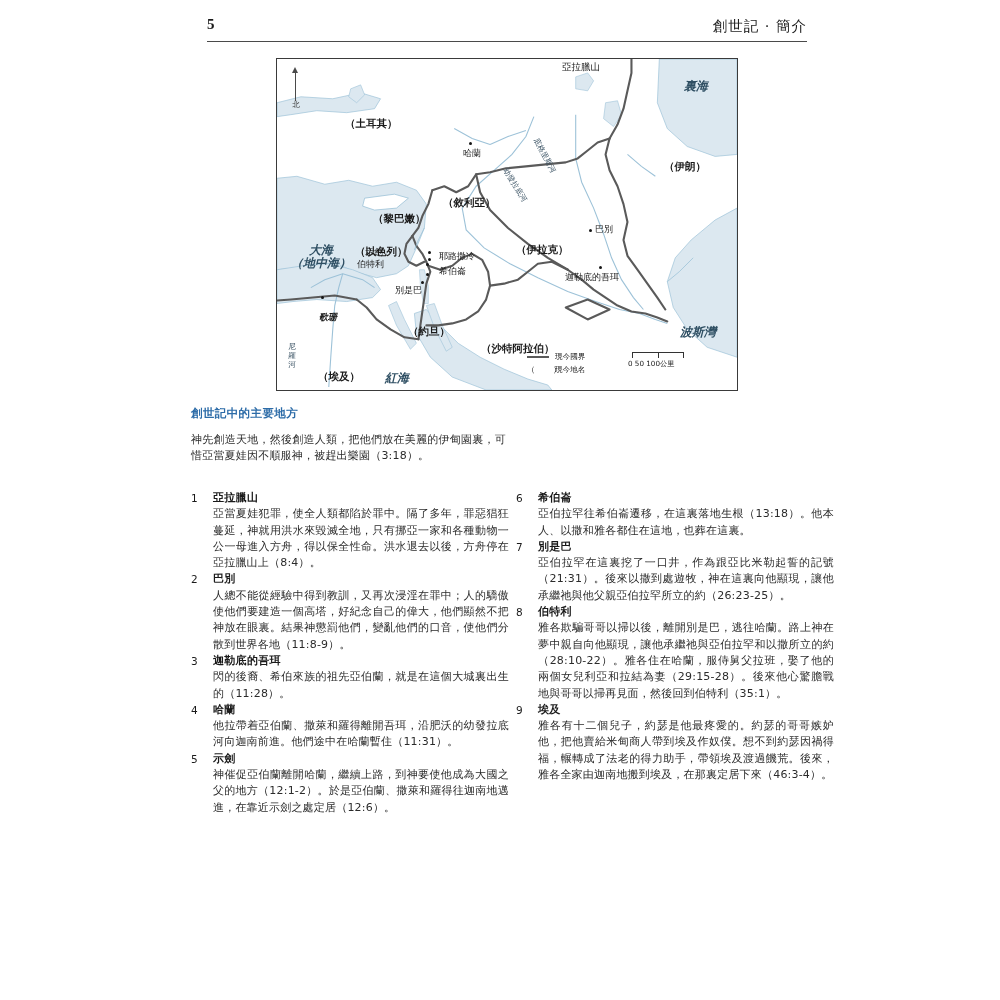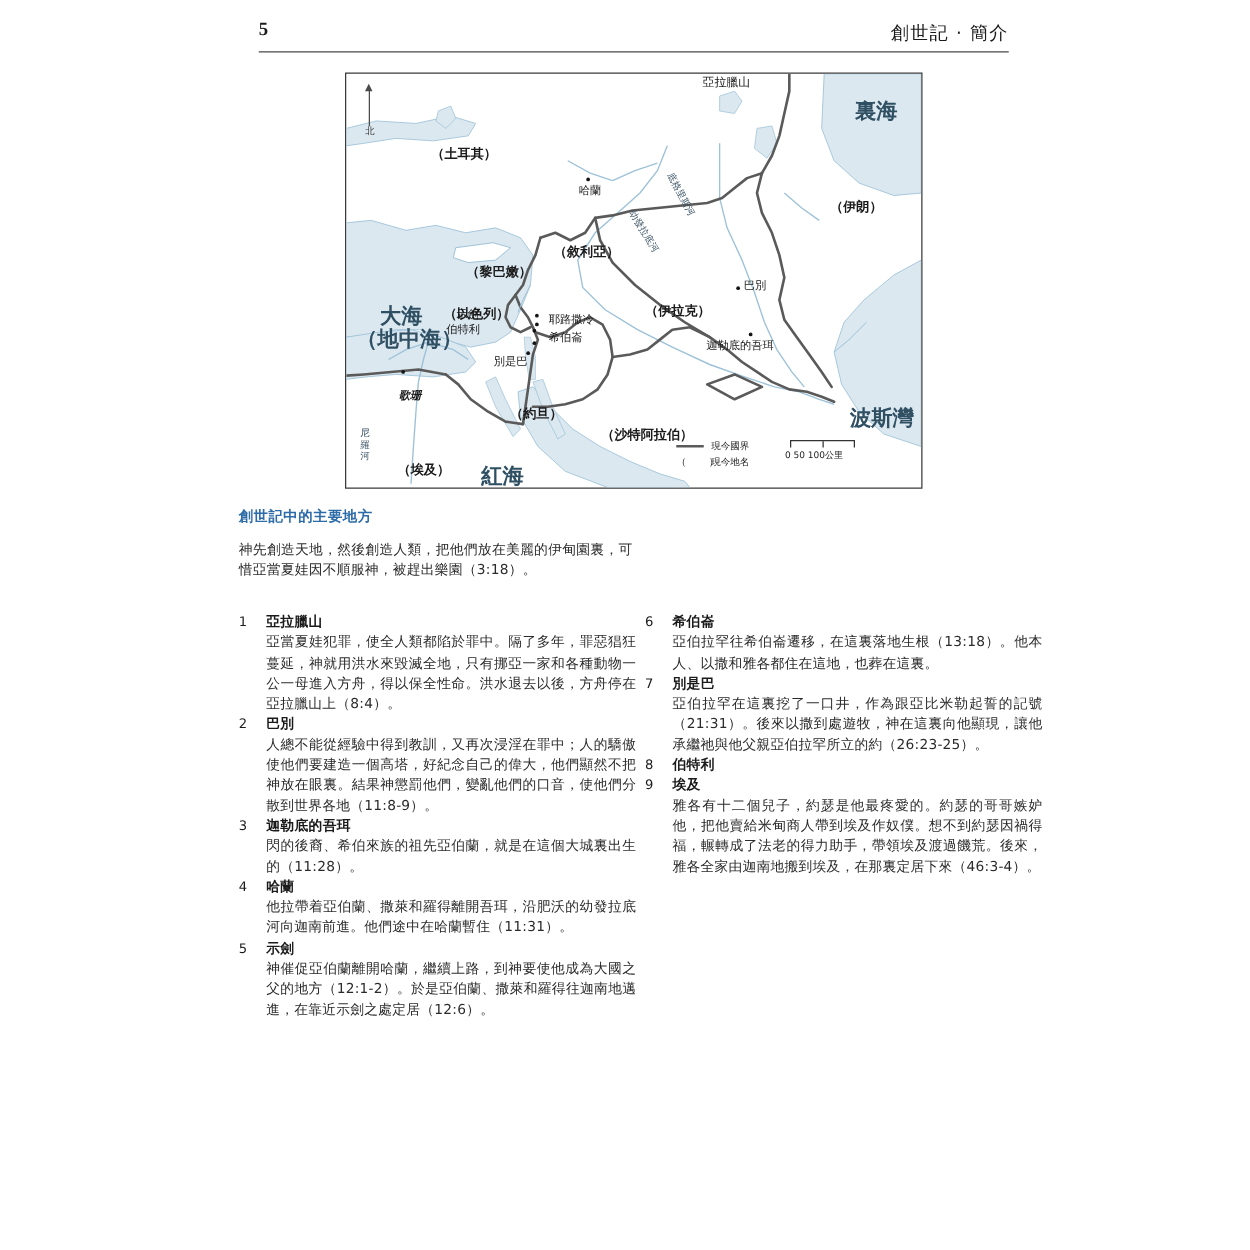--- a/index.html
+++ b/index.html
@@ -75,21 +75,21 @@
   .map-svg { display:block; width:100%; height:100%; }
 
   .maplabel {
     position: absolute;
     font-family: "DejaVu Sans", "Liberation Sans", sans-serif;
     color: #1a1a1a;
     white-space: nowrap;
     line-height: 1.12;
   }
   .lbl-country { font-size: 10.5px; font-weight: bold; margin-top: 12px; }
-  .lbl-sea     { font-size: 17px; color: #2f4f63; font-weight: bold;}
+  .lbl-sea     { font-size: 12px; font-style: italic; color: #2f4f63; font-weight: bold;}
   .lbl-city    { font-size: 9px; }
   .lbl-river   { font-size: 7.6px; color: #3d5566; }
   .lbl-mt      { font-size: 9.5px; }
   .center { text-align:center; }
 
   .citydot {
     position:absolute;
     width:3.4px; height:3.4px;
     background:#151515;
     border-radius:50%;
@@ -121,21 +121,21 @@
 
   
   .legend {
     position:absolute;
     left:250px; bottom:8px;
     width:200px; height:32px;
     font-family:"DejaVu Sans","Liberation Sans",sans-serif;
     font-size:7.6px;
     color:#1a1a1a;
   }
-  .legend .row { position:absolute; display:flex; align-items:center;margin-left:14px; }
+  .legend .row { position:absolute; display:flex; align-items:center; }
   .legend .r1 { left:0; top:2px; }
   .legend .r2 { left:0; top:14px; }
   .legend .swatch-line {
     width:22px; height:2.4px; background:#5a5a5a; margin-right:6px;
   }
   .legend .swatch-paren {
     width:22px; margin-right:6px; text-align:center; font-size:8px; letter-spacing:5px;
   }
   .scalebar { position:absolute; left:105px; top:2px; width:78px; }
   .scalebar .bar {
@@ -443,20 +443,21 @@
         <span class="entry-num">7</span>
         <span class="entry-name">別是巴</span>
       </div>
       <div class="entry-body">亞伯拉罕在這裏挖了一口井，作為跟亞比米勒起誓的記號（21:31）。後來以撒到處遊牧，神在這裏向他顯現，讓他承繼祂與他父親亞伯拉罕所立的約（26:23-25）。</div>
     </div>
     <div class="entry">
       <div class="entry-head">
         <span class="entry-num">8</span>
         <span class="entry-name">伯特利</span>
       </div>
+      <div class="entry-body">雅各欺騙哥哥以掃以後，離開別是巴，逃往哈蘭。路上神在夢中親自向他顯現，讓他承繼祂與亞伯拉罕和以撒所立的約（28:10-22）。雅各住在哈蘭，服侍舅父拉班，娶了他的兩個女兒利亞和拉結為妻（29:15-28）。後來他心驚膽戰地與哥哥以掃再見面，然後回到伯特利（35:1）。</div>
     </div>
     <div class="entry">
       <div class="entry-head">
         <span class="entry-num">9</span>
         <span class="entry-name">埃及</span>
       </div>
       <div class="entry-body">雅各有十二個兒子，約瑟是他最疼愛的。約瑟的哥哥嫉妒他，把他賣給米甸商人帶到埃及作奴僕。想不到約瑟因禍得福，輾轉成了法老的得力助手，帶領埃及渡過饑荒。後來，雅各全家由迦南地搬到埃及，在那裏定居下來（46:3-4）。</div>
     </div>
   </div>
 

